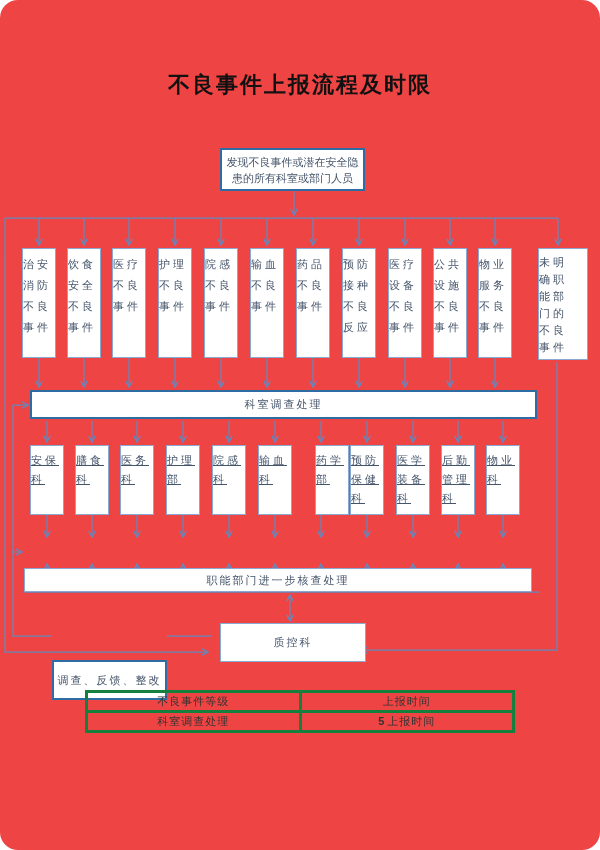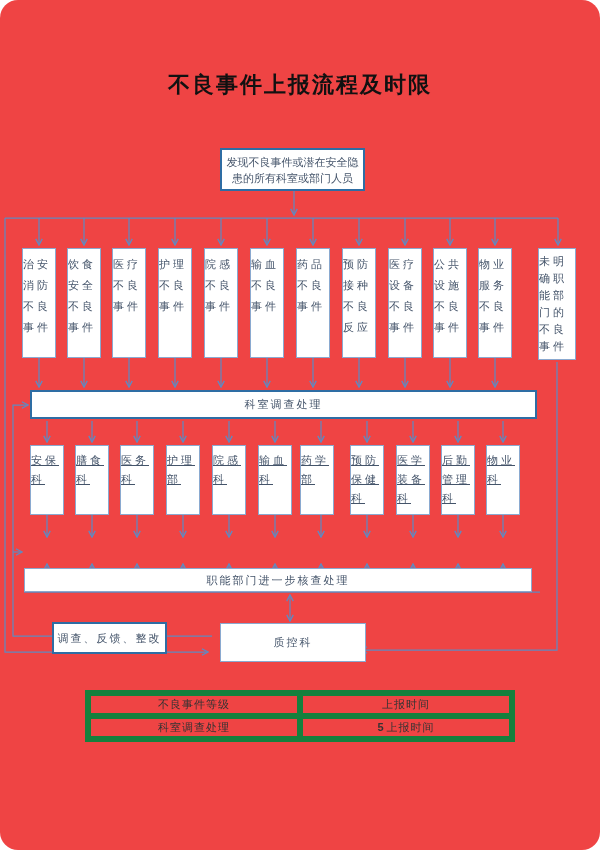--- a/index.html
+++ b/index.html
@@ -6,33 +6,33 @@
   #page{position:relative;width:600px;height:850px;background:#ef4444;overflow:hidden;
         font-family:"Liberation Sans","DejaVu Sans",sans-serif;border-radius:18px;}
   .title{position:absolute;left:0;top:70px;width:600px;text-align:center;
          font-size:22px;font-weight:bold;color:#111;letter-spacing:2px;}
   svg.wires{position:absolute;left:0;top:0;width:600px;height:850px;pointer-events:none;}
   .box{position:absolute;background:#fff;color:#44546a;box-sizing:border-box;}
   .vbox{width:34px;border:1.2px solid #8aa9d0;padding-top:5px;
         white-space:pre-line;font-size:11px;line-height:21px;letter-spacing:3px;}
   .r1{top:248px;height:110px;}
   .r2{top:445px;height:70px;line-height:19px;text-decoration:underline;}
-  .bypass{left:538px;top:248px;width:38px;height:112px;line-height:17px;font-family:Liberation Mono, monospace;}
+  .bypass{left:538px;top:248px;width:50px;height:112px;line-height:17px;}
   .wide{display:flex;align-items:center;justify-content:center;font-size:11px;
         letter-spacing:2px;color:#44546a;}
   .dept-review{left:30px;top:390px;width:507px;height:29px;border:2.5px solid #2e6da4;}
   .func-review{left:24px;top:540px;width:508px;height:24px;border:1.4px solid #8aa9d0;margin-top:28px;}
-  .feedback{left:52px;top:622px;width:115px;height:32px;border:2.5px solid #2e6da4;}
+  .feedback{left:52px;top:660px;width:115px;height:40px;border:2.5px solid #2e6da4;}
   .qc{left:212px;top:623px;width:146px;height:39px;border:1.2px solid #8aa9d0;margin-left:8px;}
   .source{left:220px;top:148px;width:145px;height:43px;border:2px solid #2e6da4;
           display:flex;align-items:center;justify-content:center;text-align:center;
           white-space:pre-line;font-size:11px;line-height:16px;color:#44546a;}
   table.limits{position:absolute;left:85px;top:690px;width:430px;border-collapse:collapse;
           font-size:11px;color:#333;}
-  table.limits td{border:6px solid #15803d;width:215px;height:17px;text-align:center;
+  table.limits td{border:3px solid #15803d;width:215px;height:17px;text-align:center;
           padding:0;letter-spacing:1px;}
   table.limits .num{font-weight:bold;margin-right:3px;letter-spacing:0;}
 </style>
 </head>
 <body>
 
 <div id="page">
 
   <div class="title">不良事件上报流程及时限</div>
 
@@ -165,21 +165,21 @@
   <div class="box vbox r2" style="left:75px">膳食
 科</div>
   <div class="box vbox r2" style="left:120px">医务
 科</div>
   <div class="box vbox r2" style="left:166px">护理
 部</div>
   <div class="box vbox r2" style="left:212px">院感
 科</div>
   <div class="box vbox r2" style="left:258px">输血
 科</div>
-  <div class="box vbox r2" style="left:300px">药学
+  <div class="box vbox r2" style="left:315px">药学
 部</div>
   <div class="box vbox r2" style="left:350px">预防
 保健
 科</div>
   <div class="box vbox r2" style="left:396px">医学
 装备
 科</div>
   <div class="box vbox r2" style="left:441px">后勤
 管理
 科</div>

